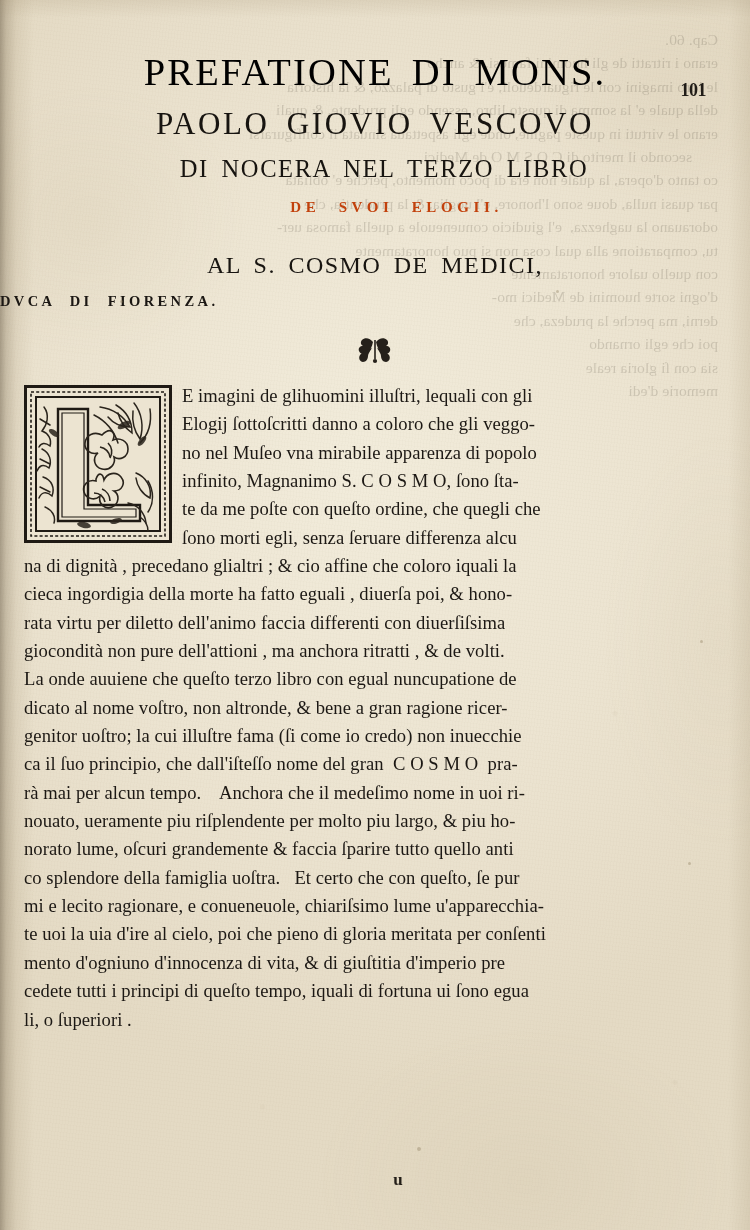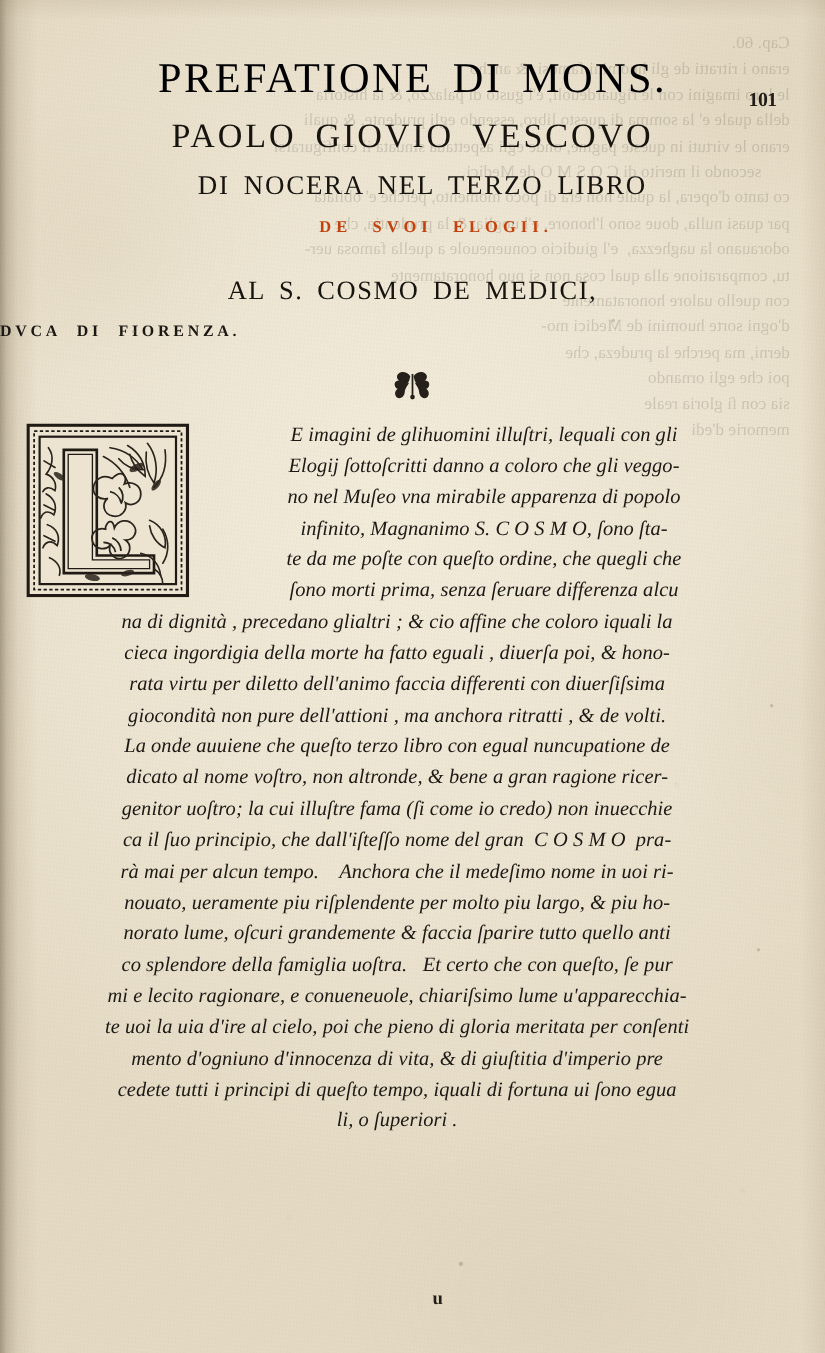--- a/index.html
+++ b/index.html
@@ -185,25 +185,24 @@
     float: left;
     width: 148px;
     height: 158px;
     margin: 3px 10px 2px 0;
     shape-outside: margin-box;
   }
   .initial svg { display: block; width: 148px; height: 158px; }
 
   .body-text {
     font-family: "Liberation Serif", "DejaVu Serif", serif;
-    font-style: italic;
     font-size: 18.6px;
     line-height: 28.35px;
     color: #1c1814;
-    text-align: center;
+    text-align: left;
     letter-spacing: .05px;
   }
   .body-text .ln { display: block; white-space: pre-wrap; }
 
   
 
   .sig {
     position: absolute;
     top: 1118px;
     left: 0;
@@ -340,21 +339,21 @@
           </g>
         </svg>
       </div>
 
       <div class="body-text">
         <span class="ln">E imagini de glihuomini illuſtri, lequali con gli</span>
         <span class="ln">Elogij ſottoſcritti danno a coloro che gli veggo-</span>
         <span class="ln">no nel Muſeo vna mirabile apparenza di popolo</span>
         <span class="ln">infinito, Magnanimo S. C O S M O, ſono ſta-</span>
         <span class="ln">te da me poſte con queſto ordine, che quegli che</span>
-        <span class="ln">ſono morti prima, senza ſeruare differenza alcu</span>
+        <span class="ln">ſono morti egli, senza ſeruare differenza alcu</span>
         <span class="ln">na di dignità , precedano glialtri ; &amp; cio affine che coloro iquali la</span>
         <span class="ln">cieca ingordigia della morte ha fatto eguali , diuerſa poi, &amp; hono-</span>
         <span class="ln">rata virtu per diletto dell'animo faccia differenti con diuerſiſsima</span>
         <span class="ln">giocondità non pure dell'attioni , ma anchora ritratti , &amp; de volti.</span>
         <span class="ln">La onde auuiene che queſto terzo libro con egual nuncupatione de</span>
         <span class="ln">dicato al nome voſtro, non altronde, &amp; bene a gran ragione ricer-</span>
         <span class="ln">genitor uoſtro; la cui illuſtre fama (ſi come io credo) non inuecchie</span>
         <span class="ln">ca il ſuo principio, che dall'iſteſſo nome del gran  C O S M O  pra-</span>
         <span class="ln">rà mai per alcun tempo.    Anchora che il medeſimo nome in uoi ri-</span>
         <span class="ln">nouato, ueramente piu riſplendente per molto piu largo, &amp; piu ho-</span>

